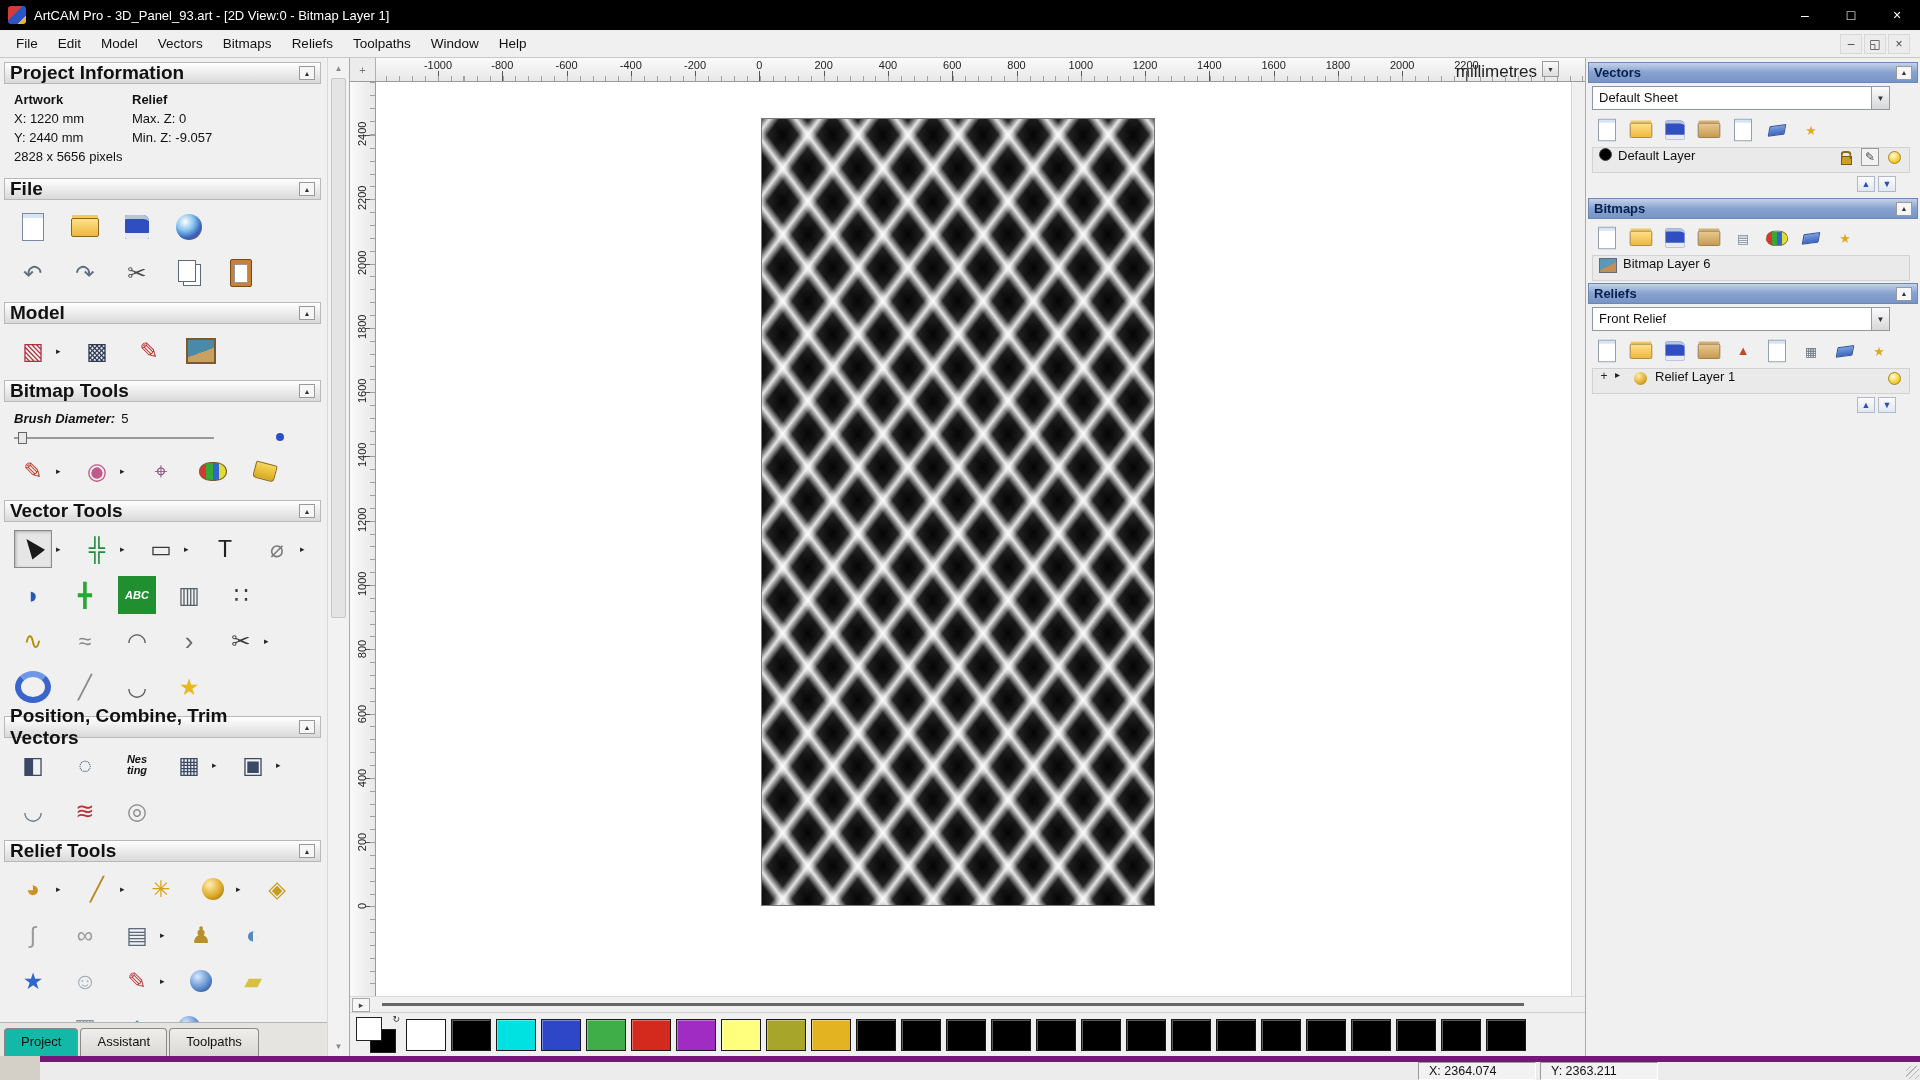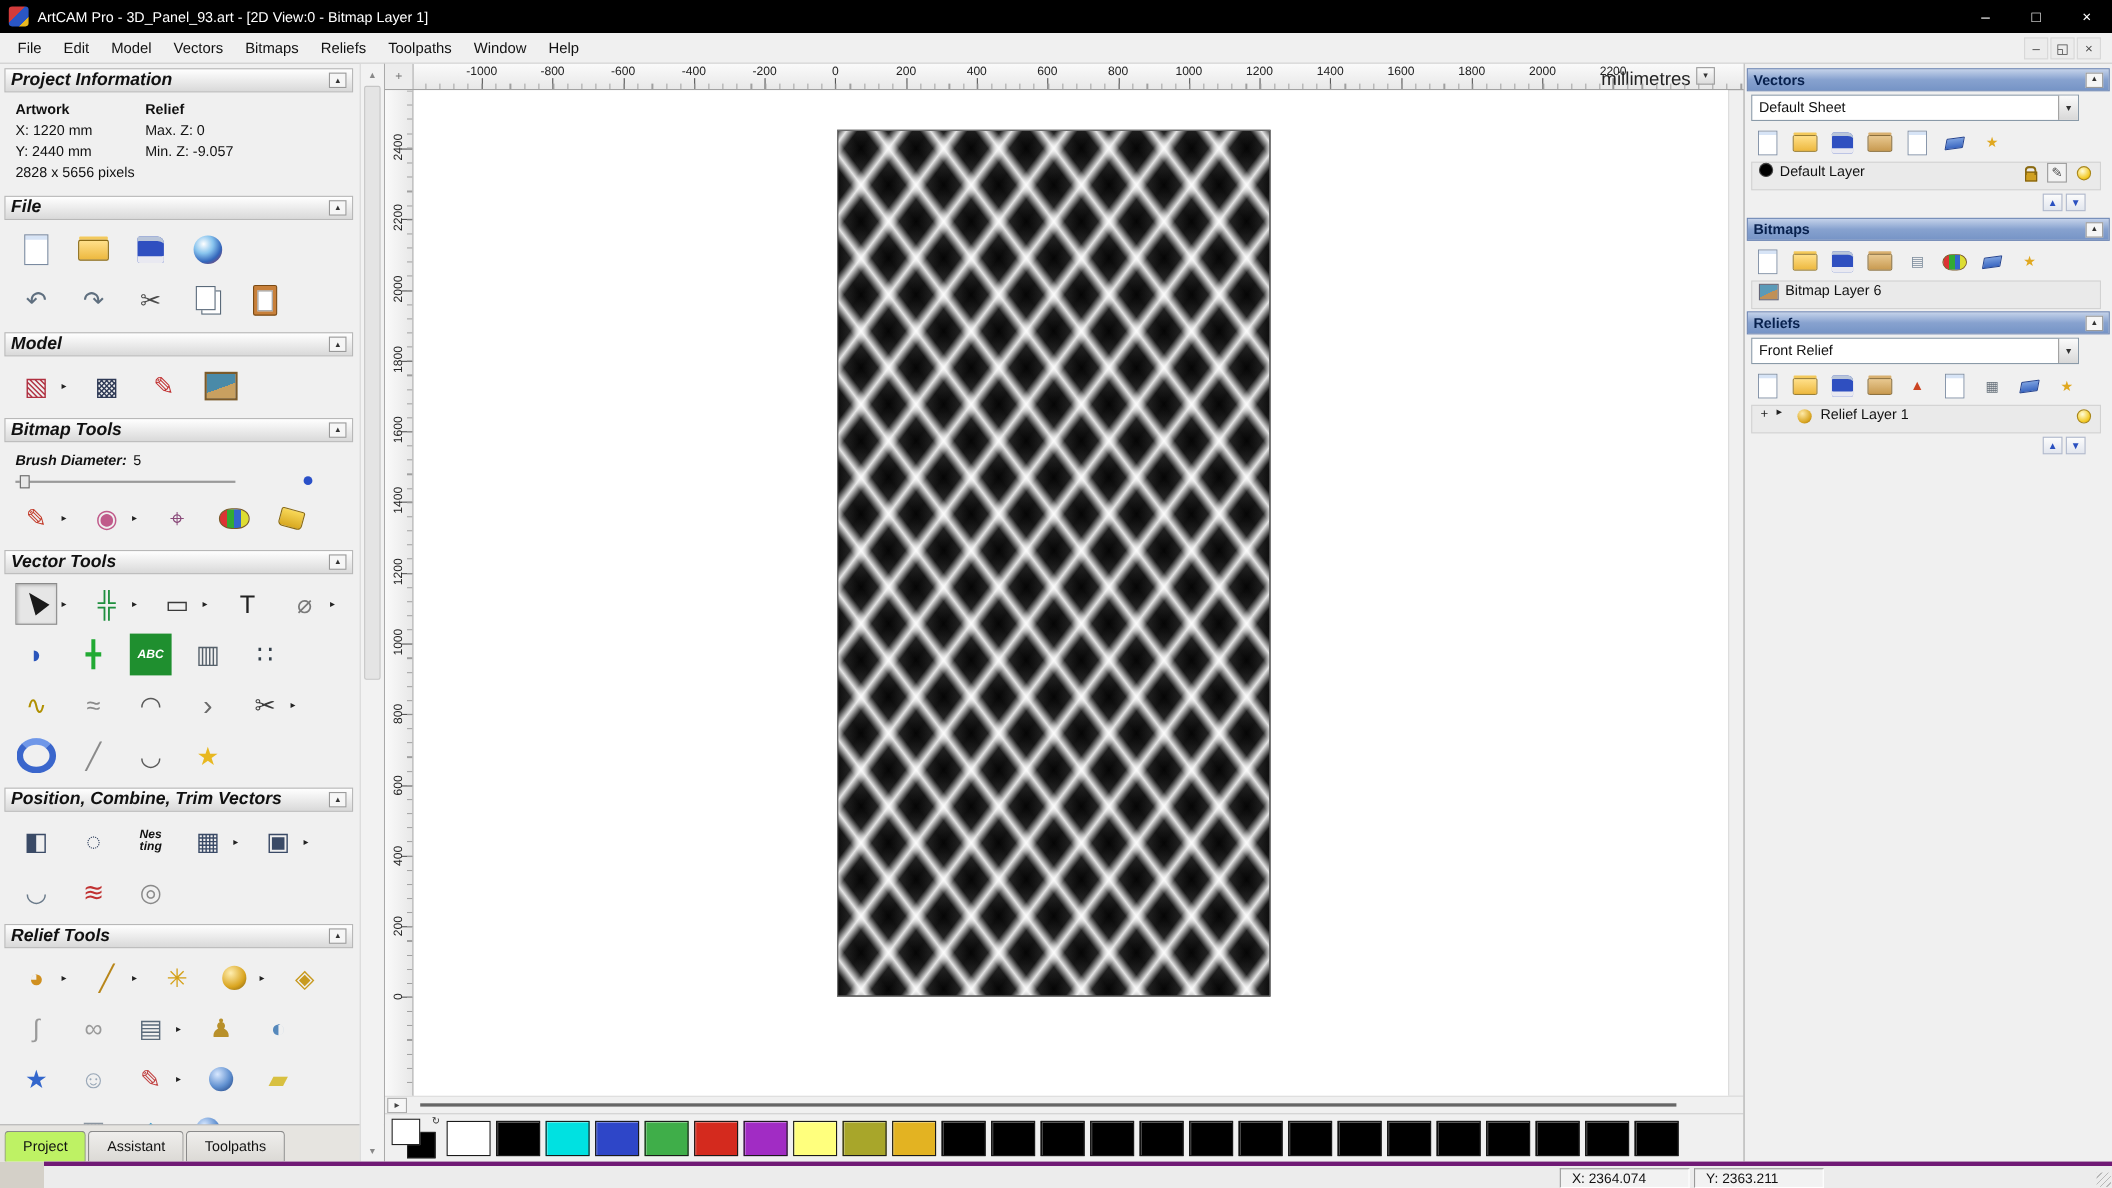--- a/index.html
+++ b/index.html
@@ -21,21 +21,21 @@
   .mdi-controls { margin-left:auto; display:flex; align-items:center; padding-right:10px; gap:2px; }
   .mdi-btn { width:22px; height:20px; display:flex; align-items:center; justify-content:center; color:#444; font-size:12px; border:1px solid #d8d8d8; background:#ececec; }
 
   
   .main-row { display:flex; height:998px; }
 
   
   .left-panel { width:350px; background:#f0f0f0; border-right:1px solid #aaa; display:flex; flex-direction:column; position:relative; }
   .lp-content { flex:1; overflow:hidden; padding:2px 26px 0 2px; position:relative; }
   .section-header { height:22px; margin:2px 2px 4px 2px; background:linear-gradient(#ffffff,#d9d9d9);
-    border:1px solid #b8b8b8; display:flex; align-items:center; padding:0 5px; font-weight:bold; font-size:16px;font-style:italic; }
+    border:1px solid #b8b8b8; display:flex; align-items:center; padding:0 5px; font-weight:bold; font-size:19px; }
   .sh-title { flex:1; }
   .collapse-btn { width:16px; height:14px; border:1px solid #9a9a9a; background:#f6f6f6; display:flex; align-items:center; justify-content:center; }
   .collapse-btn::before { content:"▲"; font-size:7px; color:#333; }
   .section-block { margin-bottom:6px; }
   .proj-info { padding:2px 10px 6px 12px; font-size:13px; }
   .pi-row { display:flex; line-height:19px; }
   .pi-c1 { width:118px; }
   .pi-c2 { flex:1; }
   .pi-head { font-weight:bold; }
 
@@ -60,21 +60,21 @@
   .lp-scrollbar { position:absolute; right:0; top:0; bottom:0; width:22px; background:#f2f2f2; border-left:1px solid #d8d8d8; }
   .lp-sb-btn { position:absolute; left:2px; right:2px; height:16px; display:flex; align-items:center; justify-content:center; color:#888; font-size:8px; }
   .lp-sb-btn.top { top:2px; } .lp-sb-btn.top::before { content:"▲"; }
   .lp-sb-btn.bottom { bottom:2px; } .lp-sb-btn.bottom::before { content:"▼"; }
   .lp-sb-thumb { position:absolute; left:3px; right:3px; top:20px; height:540px; background:#e4e4e4; border:1px solid #c6c6c6; border-radius:2px; }
 
   
   .tab-strip { height:34px; background:#e6e4e0; border-top:1px solid #b4b4b4; display:flex; align-items:flex-end; padding:0 4px; gap:2px; }
   .tab { height:28px; line-height:26px; padding:0 16px; border:1px solid #8a8a8a; border-bottom:none;
     border-radius:4px 4px 0 0; background:linear-gradient(#efeeec,#dbd9d5); font-size:13px; }
-  .tab.active { background:#bef264; }
+  .tab.active { background:#14b8a6; }
 
   
   .center { flex:1; display:flex; flex-direction:column; background:#f0f0f0; min-width:0; }
   .canvas-toolbar { height:34px; display:flex; align-items:center; gap:6px; padding-left:10px; border-bottom:1px solid #cccccc; background:#f0f0f0; }
   .btn-3d { font-weight:bold; font-size:16px; padding:2px 6px; }
   .canvas-toolbar .tool-icon { width:26px; height:26px; font-size:19px; }
   .canvas-toolbar .icon-row { padding:0; height:auto; gap:4px; }
   .line-widget { position:relative; width:95px; height:16px; margin-left:16px; }
   .line-widget::before { content:""; position:absolute; left:0; right:10px; top:8px; height:1px; background:#333; }
   .line-widget::after { content:""; position:absolute; right:6px; top:2px; width:1px; height:10px; background:#333; }
@@ -192,21 +192,21 @@
     border-bottom:20px solid #1a1a1a; transform:rotate(-38deg) translate(1px,-2px); }
   .shape-donut::before { width:24px; height:20px; border-radius:50%; border:6px solid #3a66cc; border-top-color:#6f97e8; }
   .shape-gold-knob::before { width:22px; height:22px; border-radius:50%;
     background:radial-gradient(circle at 35% 30%,#ffeeb0,#daa520 60%,#7a5a10); }
   .shape-blue-sphere::before { width:22px; height:22px; border-radius:50%;
     background:radial-gradient(circle at 35% 30%,#d8e8ff,#6090d0 55%,#1a3a78); }
   .shape-eraser::before { width:18px; height:11px; background:linear-gradient(#7aa0e0,#3a66c0);
     border:1px solid #1a3a8a; transform:skewX(-18deg) rotate(-8deg); }
 
   
-  .status-bar { height:24px; background:#ececec; border-top:4px solid #701a75; display:flex; align-items:flex-end; padding:0 6px; position:relative;margin-left:40px; }
+  .status-bar { height:24px; background:#ececec; border-top:6px solid #701a75; display:flex; align-items:flex-start; padding:0 6px; position:relative;margin-left:40px; }
   .sb-fill { flex:1; }
   .sb-cell { border:1px solid; border-color:#9a9a9a #ffffff #ffffff #9a9a9a; background:#f2f2f2;
     padding:1px 10px; font-size:12.5px; min-width:118px; margin-left:4px; }
   .sb-space { width:256px; }
   .sb-grip { position:absolute; right:1px; bottom:1px; width:13px; height:13px;
     background:repeating-linear-gradient(135deg,transparent 0 3px,#b8b8b8 3px 4px); }
 </style>
 </head>
 <body>
 

